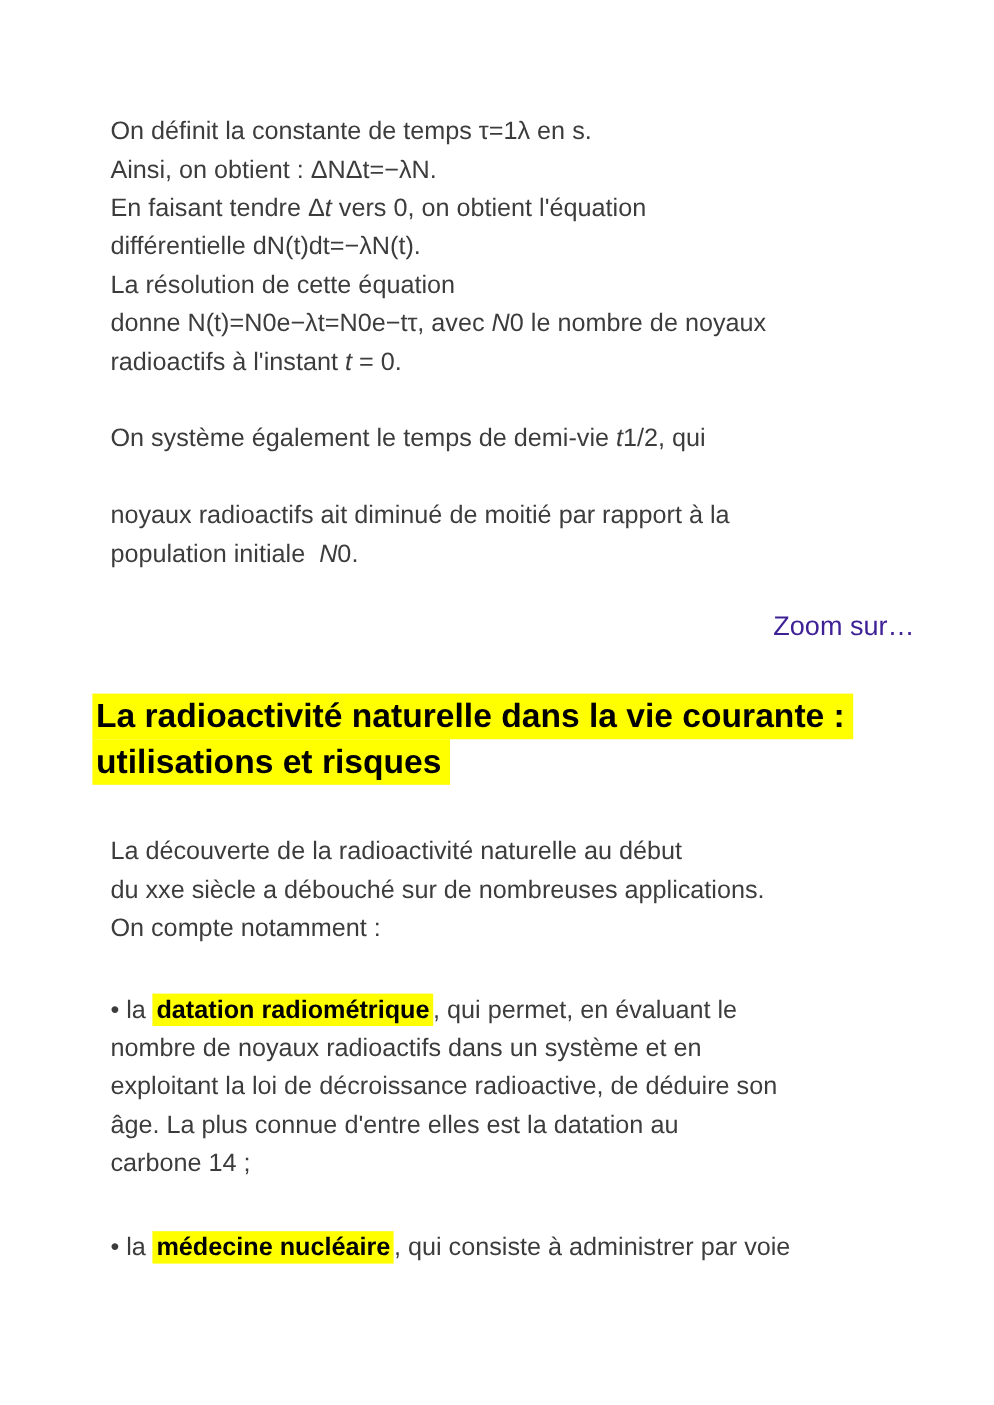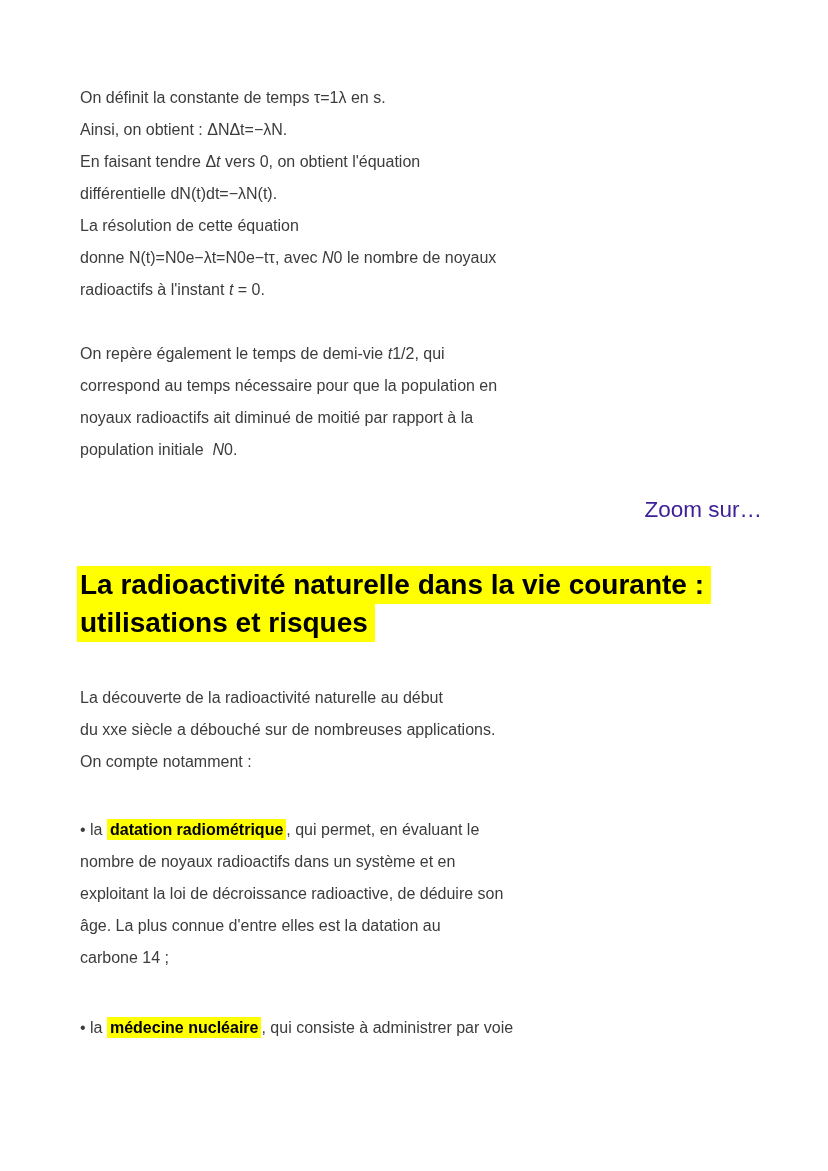--- a/index.html
+++ b/index.html
@@ -7,22 +7,22 @@
     width: 828px;
     height: 1171px;
     box-sizing: border-box;
     padding: 82px 66px 0 80px;
     background: #ffffff;
     font-family: "Liberation Sans", sans-serif;
     color: #3c3c3c;
     overflow: hidden;
   }
   p.body {
-    margin: 0;
-    font-size: 16px;
+    margin: 12px;
+    font-size: 21px;
     line-height: 32px;
     color: #3c3c3c;
   }
   .it { font-style: italic; }
   #para2 { margin-top: 32px; }
   .zoom-row { margin: 28px 0 0; font-size: 22.5px; line-height: 32px; text-align: right; }
   .zoom-link {
     color: #3f2196;
     text-decoration: none;
     cursor: pointer;
@@ -58,22 +58,22 @@
     <span>On définit la constante de temps τ=1λ en s.</span><br>
     <span>Ainsi, on obtient : ΔNΔt=−λN.</span><br>
     <span>En faisant tendre Δ</span><span class="it">t</span><span> vers 0, on obtient l'équation</span><br>
     <span>différentielle dN(t)dt=−λN(t).</span><br>
     <span>La résolution de cette équation</span><br>
     <span>donne N(t)=N0e−λt=N0e−tτ, avec </span><span class="it">N</span><span>0 le nombre de noyaux</span><br>
     <span>radioactifs à l'instant </span><span class="it">t</span><span> = 0.</span>
   </p>
 
   <p class="body" id="para2">
-    <span>On repère également le temps de demi-vie </span><span class="it">t</span><span>1/2, qui</span><br>
-    <span>correspond au temps nécessaire pour que la population en</span><br>
+    <span>On système également le temps de demi-vie </span><span class="it">t</span><span>1/2, qui</span><br>
+    <br>
     <span>noyaux radioactifs ait diminué de moitié par rapport à la</span><br>
     <span>population initiale&nbsp; </span><span class="it">N</span><span>0.</span>
   </p>
 
   <p class="zoom-row">
     <a class="zoom-link">Zoom sur…</a>
   </p>
 
   <h2 class="heading">
     <span class="hl-line">La radioactivité naturelle dans la vie courante :</span><br>

